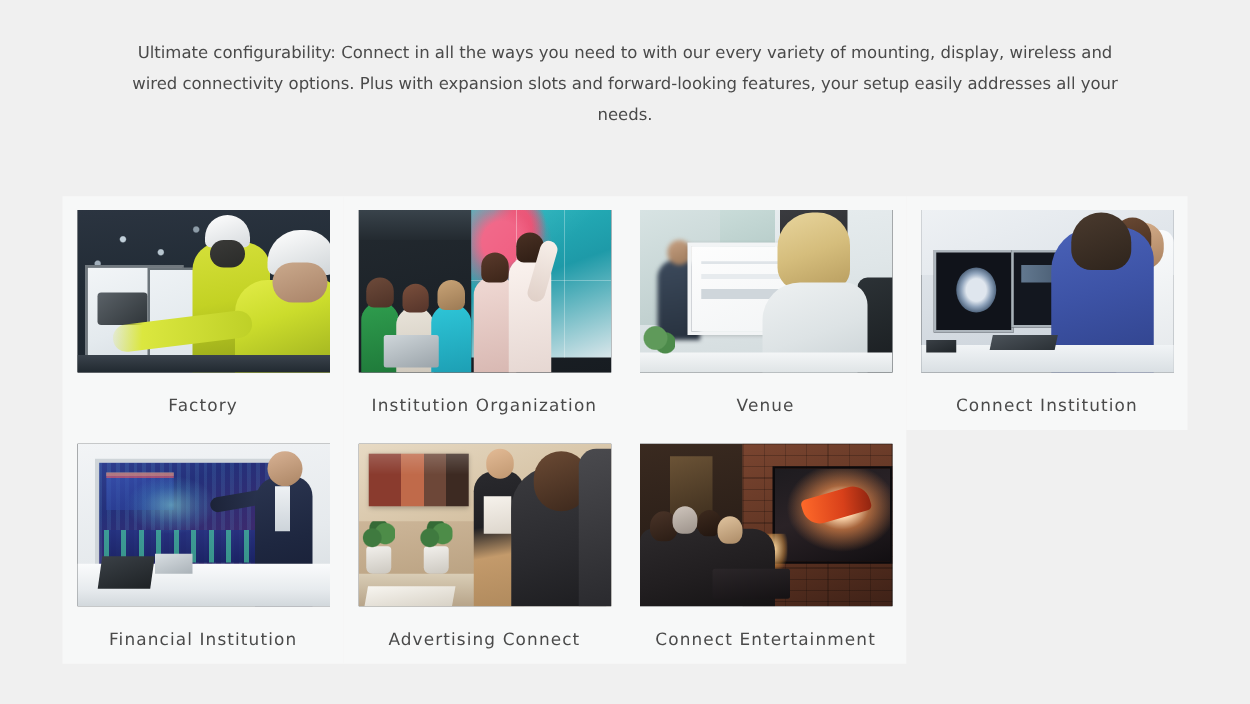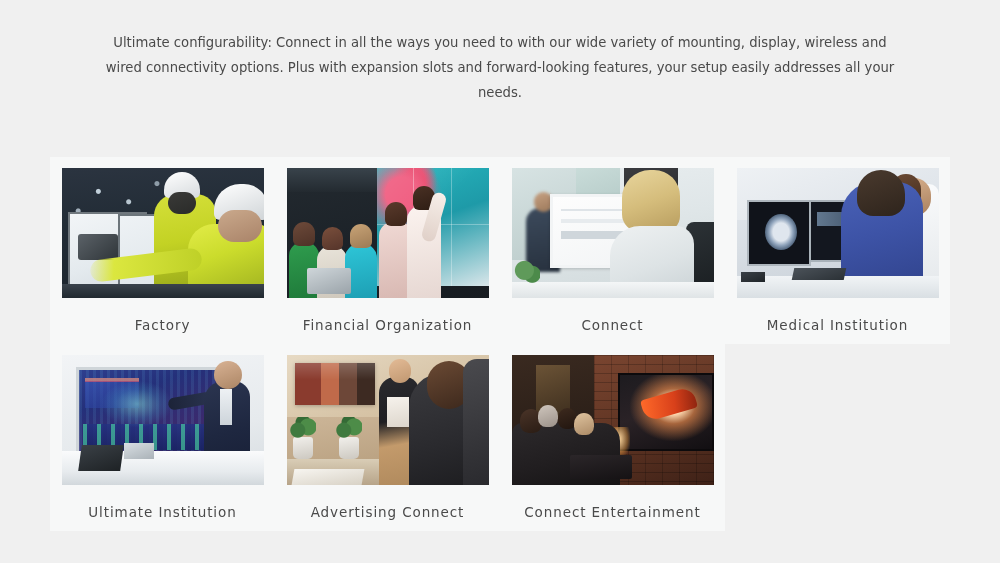--- a/index.html
+++ b/index.html
@@ -549,21 +549,21 @@
   }
   .sc-ent .armup1 { left: 74px; top: 14px; transform: rotate(10deg); }
   .sc-ent .armup2 { left: 124px; top: 8px; transform: rotate(-12deg); }
 </style>
 </head>
 <body>
 
 <div class="page">
 
   <div class="header">
-    <p class="desc">Ultimate configurability: Connect in all the ways you need to with our wide variety of mounting, display, wireless and wired connectivity options. Plus with expansion slots and forward-looking features, your setup easily addresses all your needs.</p>
+    <p class="desc">Ultimate configurability: Connect in all the ways you need to with our every variety of mounting, display, wireless and wired connectivity options. Plus with expansion slots and forward-looking features, your setup easily addresses all your needs.</p>
   </div>
 
   <div class="grid">
 
     <div class="card">
       <div class="thumb">
         <div class="scene sc-factory">
           <div class="monitor"></div>
             <div class="monitor2"></div>
           <div class="worker-a"></div>
@@ -582,70 +582,70 @@
             <div class="wall"></div>
           <div class="p1"></div>
             <div class="p2"></div>
             <div class="p3"></div>
           <div class="p4"></div>
             <div class="p5"></div>
           <div class="armup"></div>
             <div class="laptop"></div>
         </div>
       </div>
-      <div class="caption">Financial Organization</div>
+      <div class="caption">Institution Organization</div>
     </div>
 
     <div class="card">
       <div class="thumb">
         <div class="scene sc-office">
           <div class="winA"></div>
             <div class="winB"></div>
           <div class="blur-man"></div>
             <div class="chair"></div>
           <div class="monitor"></div>
             <div class="neck"></div>
           <div class="hair"></div>
             <div class="body"></div>
           <div class="desk"></div>
             <div class="plant"></div>
         </div>
       </div>
-      <div class="caption">Connect</div>
+      <div class="caption">Venue</div>
     </div>
 
     <div class="card">
       <div class="thumb">
         <div class="scene sc-med">
           <div class="scanbg"></div>
           <div class="mon1"></div>
             <div class="mon2"></div>
           <div class="nurse"></div>
             <div class="doc"></div>
           <div class="desk"></div>
             <div class="kbd"></div>
             <div class="box"></div>
         </div>
       </div>
-      <div class="caption">Medical Institution</div>
+      <div class="caption">Connect Institution</div>
     </div>
 
     <div class="card">
       <div class="thumb">
         <div class="scene sc-fin">
           <div class="screen"></div>
             <div class="glow"></div>
           <div class="arm"></div>
             <div class="man"></div>
           <div class="table"></div>
             <div class="lap1"></div>
             <div class="lap2"></div>
         </div>
       </div>
-      <div class="caption">Ultimate Institution</div>
+      <div class="caption">Financial Institution</div>
     </div>
 
     <div class="card">
       <div class="thumb">
         <div class="scene sc-adv">
           <div class="wall"></div>
             <div class="disp"></div>
           <div class="counter"></div>
           <div class="pot1"></div>
             <div class="pot2"></div>

